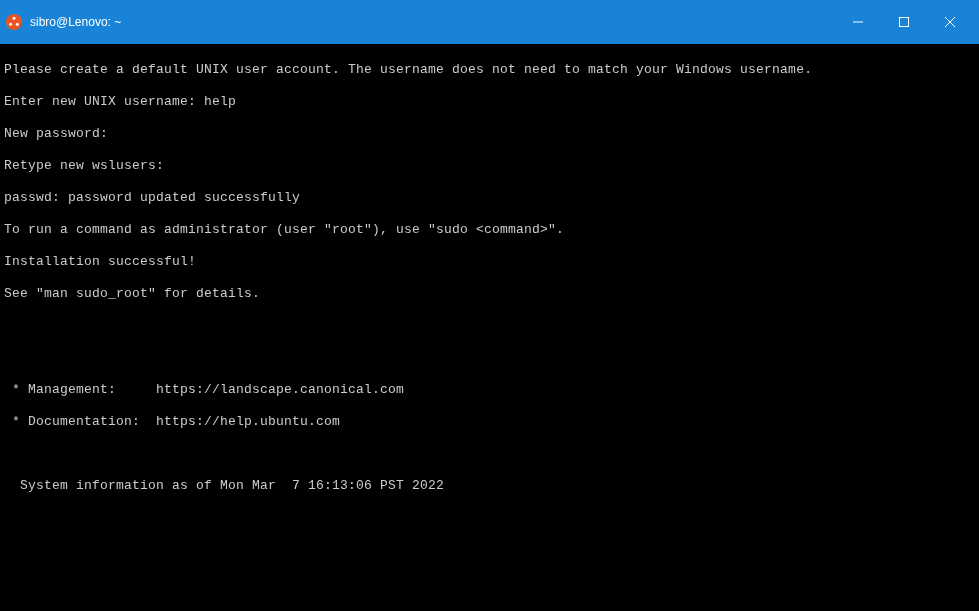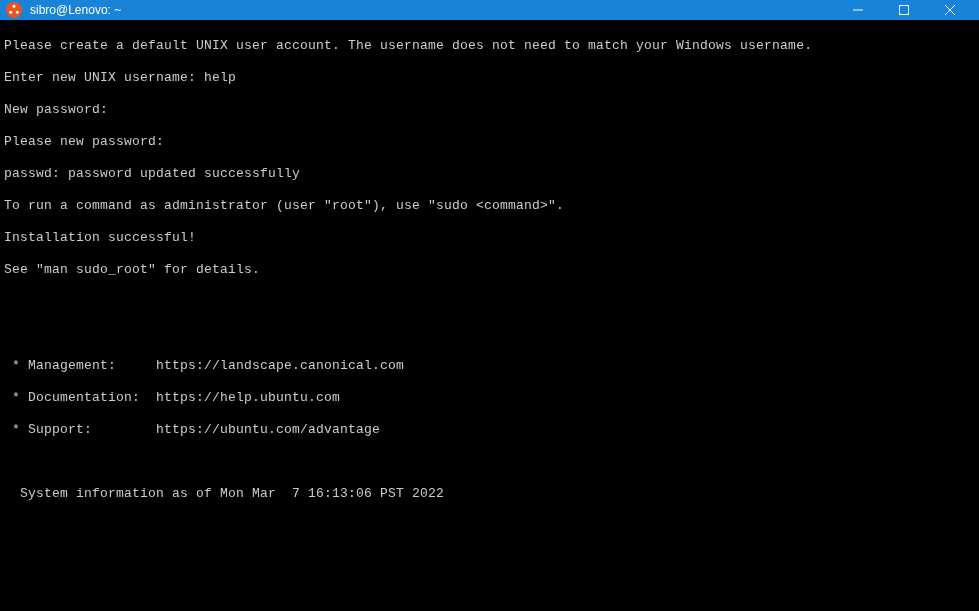--- a/index.html
+++ b/index.html
@@ -9,21 +9,21 @@
     }
     body {
       width: 979px;
       height: 611px;
       background: #000;
       font-family: "Consolas", "Courier New", monospace;
       font-size: 13px;
       overflow: hidden;
     }
     .titlebar {
-      height: 20px;
+      height: 44px;
       background: #1883d7;
       display: flex;
       align-items: center;
       padding: 0 6px;
       color: #fff;
       font-family: "Segoe UI", sans-serif;
       font-size: 12px;
     }
     .titlebar .icon {
       width: 16px;
@@ -99,30 +99,29 @@
           <line x1="10" y1="0" x2="0" y2="10"></line>
         </svg>
     </div>
   </div>
 </div>
 
 <div class="terminal">
 <div>Please create a default UNIX user account. The username does not need to match your Windows username.</div>
 <div>Enter new UNIX username: help</div>
 <div>New password:</div>
-<div>Please new password:</div>
+<div>Retype new wslusers:</div>
 <div>passwd: password updated successfully</div>
 <div>To run a command as administrator (user "root"), use "sudo &lt;command&gt;".</div>
 <div>Installation successful!</div>
 <div>See "man sudo_root" for details.</div>
 <div>&nbsp;</div>
 <div>&nbsp;</div>
 <div> * Management:     https://landscape.canonical.com</div>
 <div> * Documentation:  https://help.ubuntu.com</div>
-<div> * Support:        https://ubuntu.com/advantage</div>
 <div>&nbsp;</div>
 <div>  System information as of Mon Mar  7 16:13:06 PST 2022</div>
 
 
 
 
 
 
 
 

